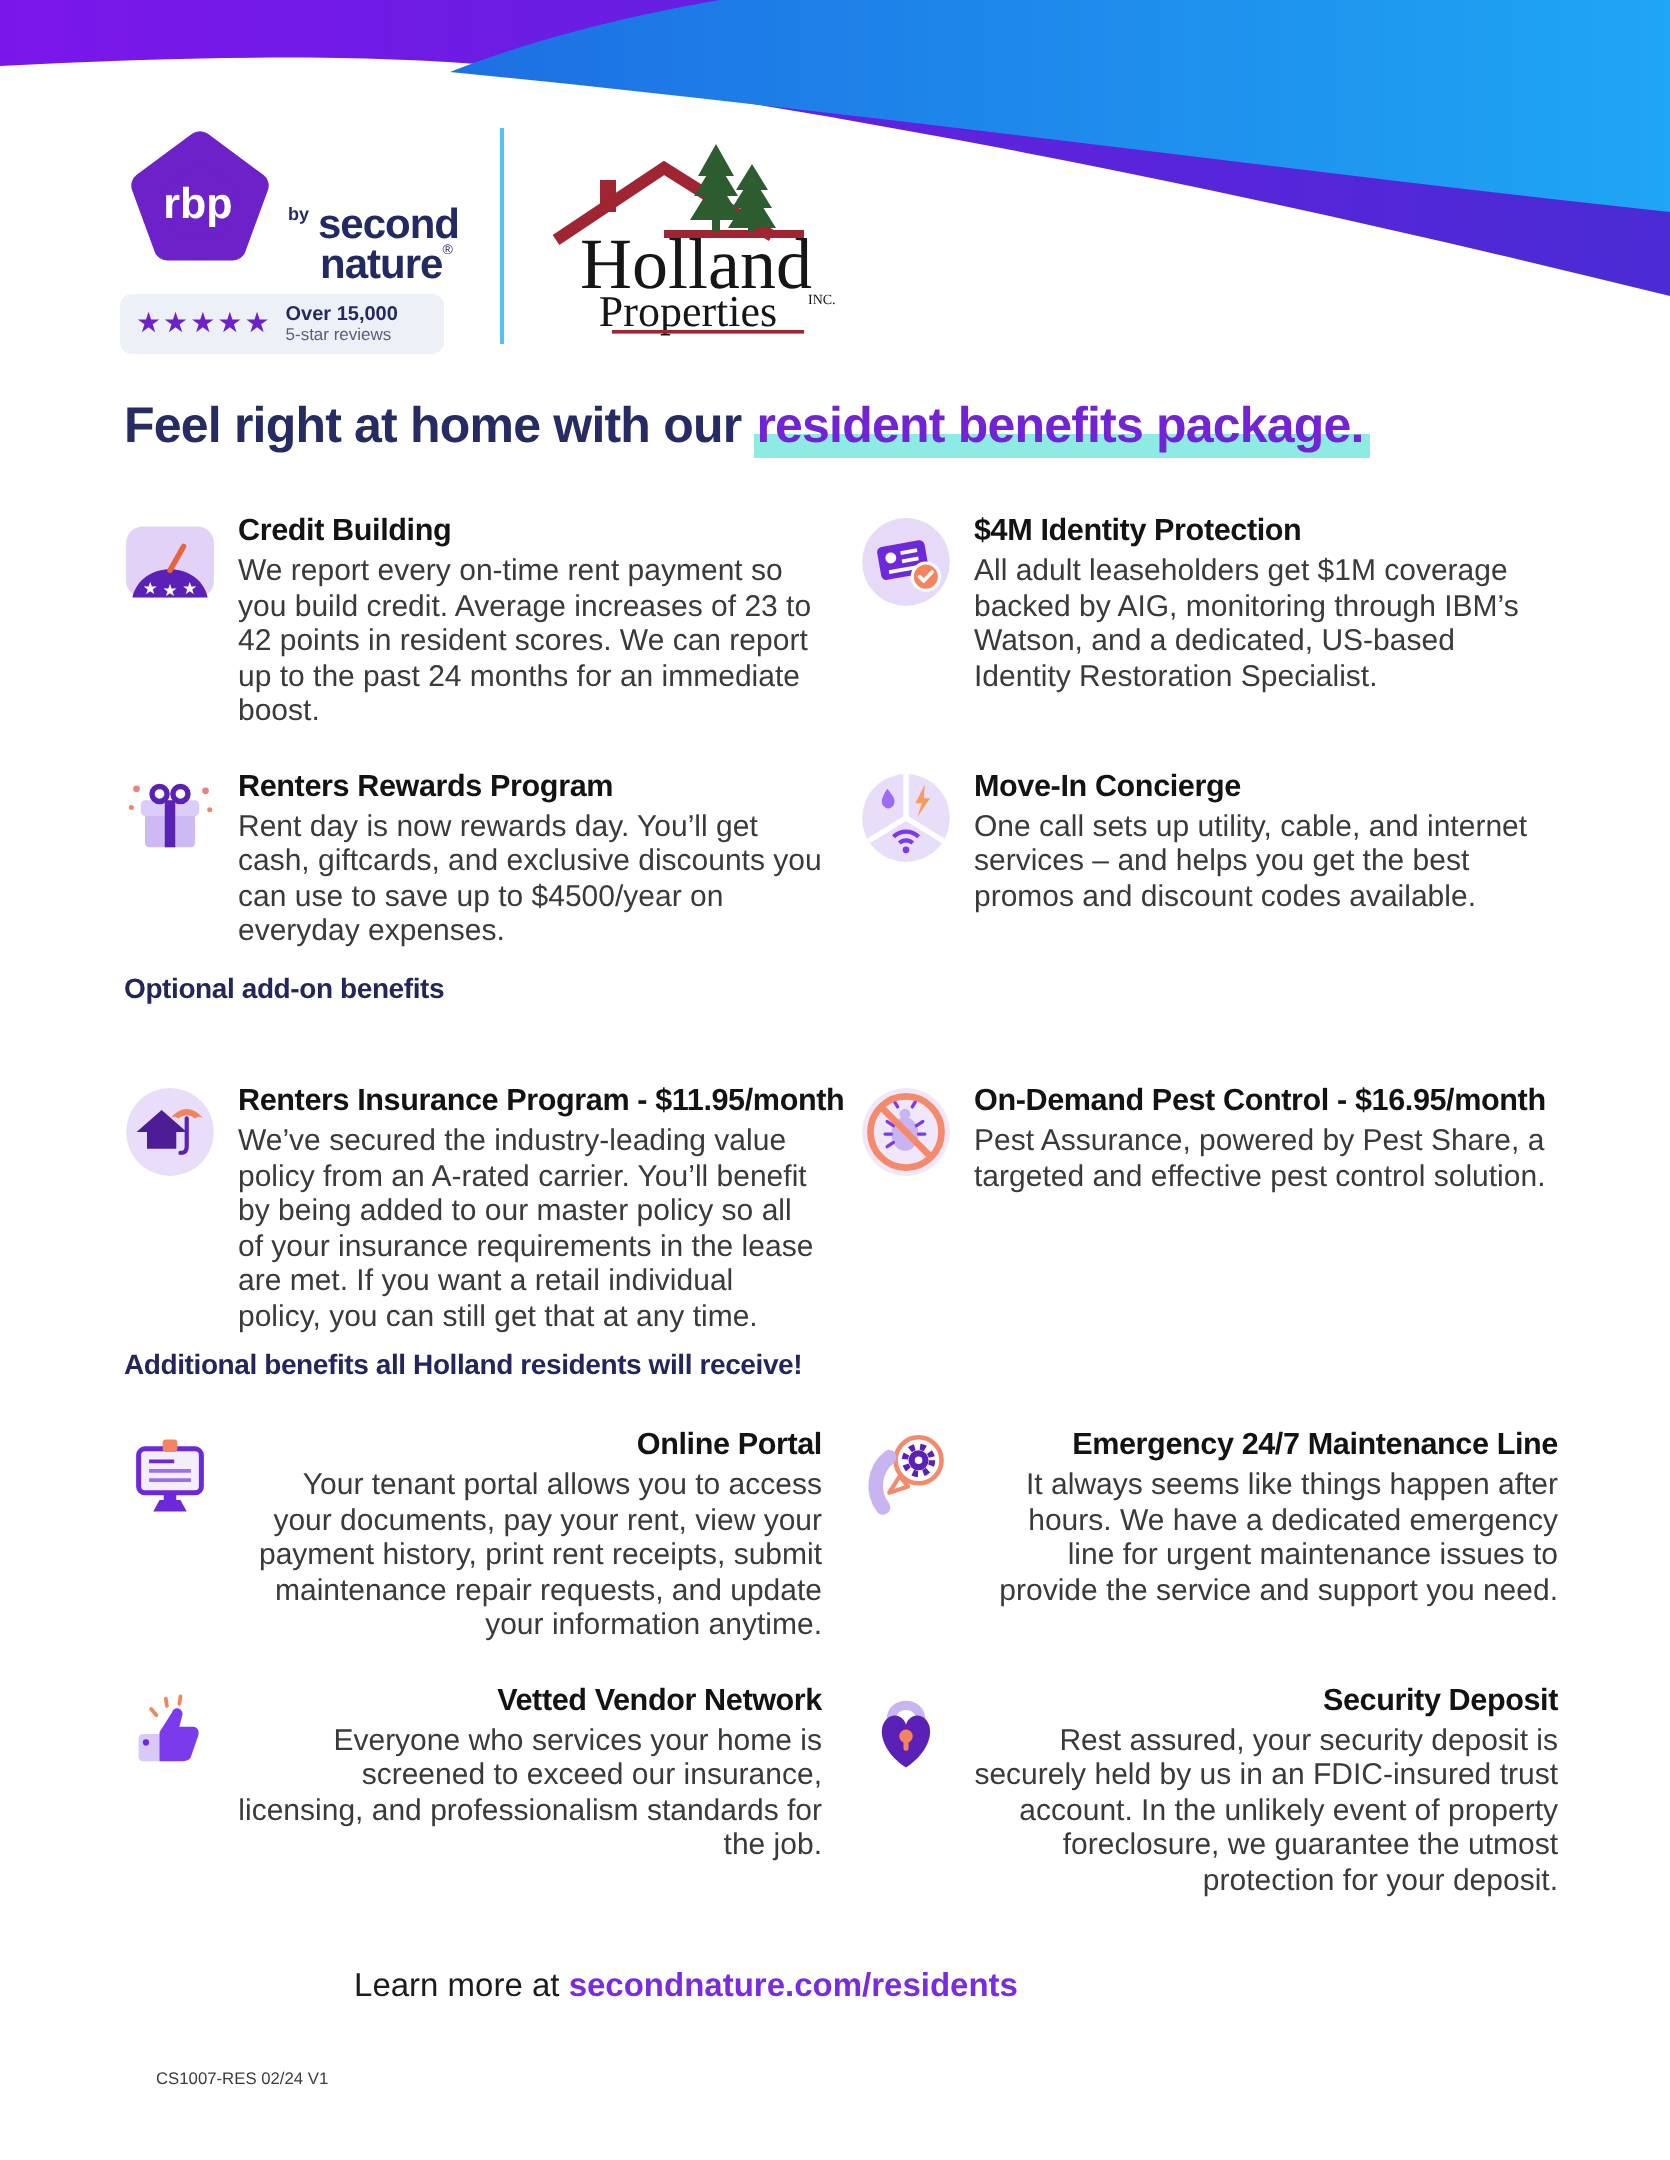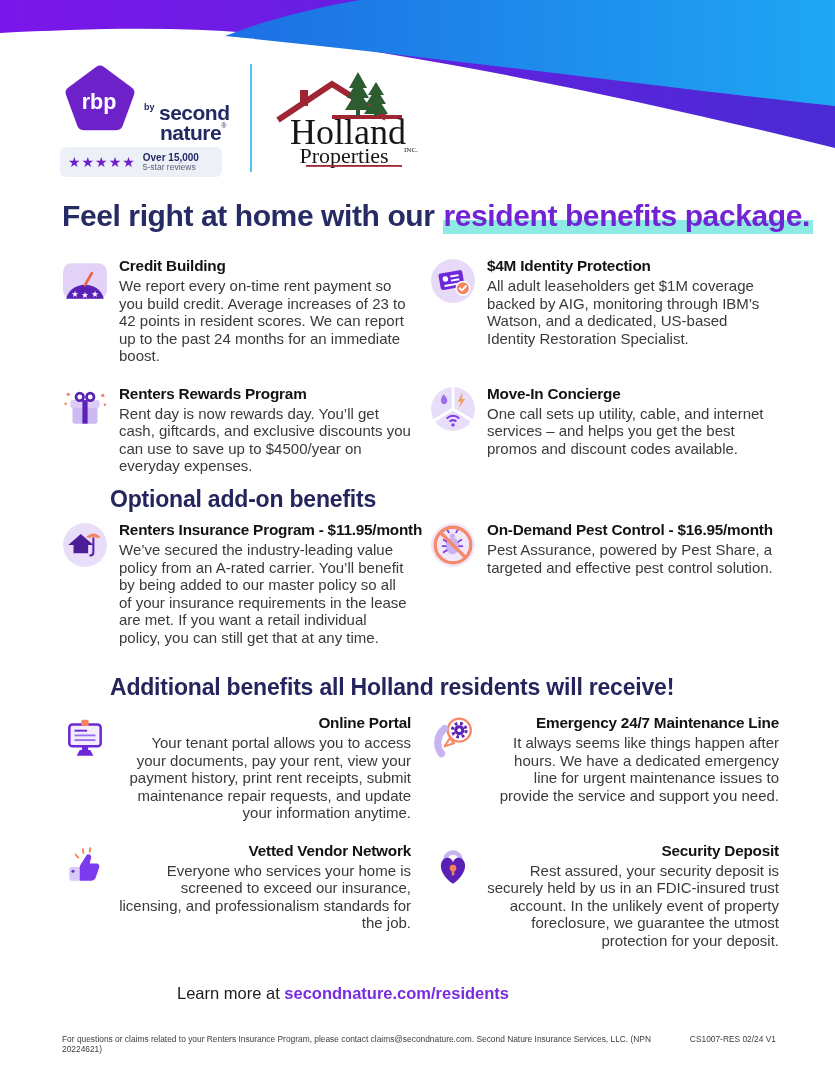--- a/index.html
+++ b/index.html
@@ -21,35 +21,35 @@
   .brand-reg{font-size:7px;vertical-align:top;}
   .rating-box{margin-top:4px;width:146px;background:#eef0f8;border-radius:6px;padding:5px 8px;display:flex;align-items:center;}
   .rating-stars{color:#6d21c9;font-size:14px;letter-spacing:1px;font-family:"DejaVu Sans",sans-serif;}
   .rating-text{margin-left:7px;line-height:1.1;}
   .rating-line1{font-size:10px;font-weight:700;color:#232a63;}
   .rating-line2{font-size:8.5px;color:#5a6079;}
   .divider{width:2px;height:108px;background:#53c1f1;margin:2px 18px 0 20px;}
   .partner-logo{margin-top:6px;}
 
   
-  .headline{position:absolute;top:199px;left:62px;width:740px;font-size:30px;font-weight:600;color:#272b64;letter-spacing:-0.4px;white-space:nowrap;}
+  .headline{position:absolute;top:199px;left:62px;width:740px;font-size:25px;font-weight:600;color:#272b64;letter-spacing:-0.4px;white-space:nowrap;}
   .headline .hl{font-weight:800;color:#7223d6;background:linear-gradient(to top,#8debe4 6%,#8debe4 40%,transparent 40%);padding:0 3px 2px 1px;}
 
   
   .benefits{position:absolute;left:62px;width:722px;display:grid;grid-template-columns:354px 354px;column-gap:14px;row-gap:20px;}
   .b1{top:257px;}
-  .b2{top:521px;}
+  .b2{top:542px;}
   .b3{top:714px;text-align:right;}
   .benefit{display:flex;align-items:flex-start;}
   .benefit-icon{flex:0 0 46px;width:46px;height:46px;margin-top:1px;}
   .benefit-text{margin-left:11px;}
   .benefit-title{font-size:15.3px;font-weight:700;color:#131313;letter-spacing:-0.2px;white-space:nowrap;margin-bottom:2px;}
   .benefit-body{font-size:15px;color:#3a3a3a;line-height:1.17;max-width:292px;}
 
-  .section-heading{position:absolute;left:62px;font-size:23px;font-weight:800;color:#23255c;letter-spacing:-0.2px;margin-left:48px;}
+  .section-heading{position:absolute;left:62px;font-size:14px;font-weight:800;color:#23255c;letter-spacing:-0.2px;}
   .sh1{top:486px;}
   .sh2{top:674px;}
 
   
   .learn-more{position:absolute;top:984px;left:0;width:686px;text-align:center;font-size:16.5px;color:#1c1c1c;}
   .learn-more .link{color:#7a2be2;font-weight:700;}
   .fine-print{position:absolute;top:1034px;left:62px;width:714px;display:flex;justify-content:space-between;font-size:8.4px;color:#3d3d3d;}
   .fine-print .code{margin-left:16px;white-space:nowrap;}
 </style>
 </head>
@@ -296,17 +296,16 @@
       <div class="benefit-text">
         <div class="benefit-title">Security Deposit</div>
         <div class="benefit-body">Rest assured, your security deposit is securely held by us in an FDIC-insured trust account. In the unlikely event of property foreclosure, we guarantee the utmost protection for your deposit.</div>
       </div>
     </div>
   </div>
 
   <div class="learn-more"><span>Learn more at </span><span class="link">secondnature.com/residents</span></div>
 
   <div class="fine-print">
-    <span>For questions or claims related to your Renters Insurance Program, please contact claims@secondnature.com. Second Nature Insurance Services, LLC. (NPN 20224621)</span>
     <span class="code">CS1007-RES 02/24 V1</span>
   </div>
 
 </div>
 
 </body></html>

